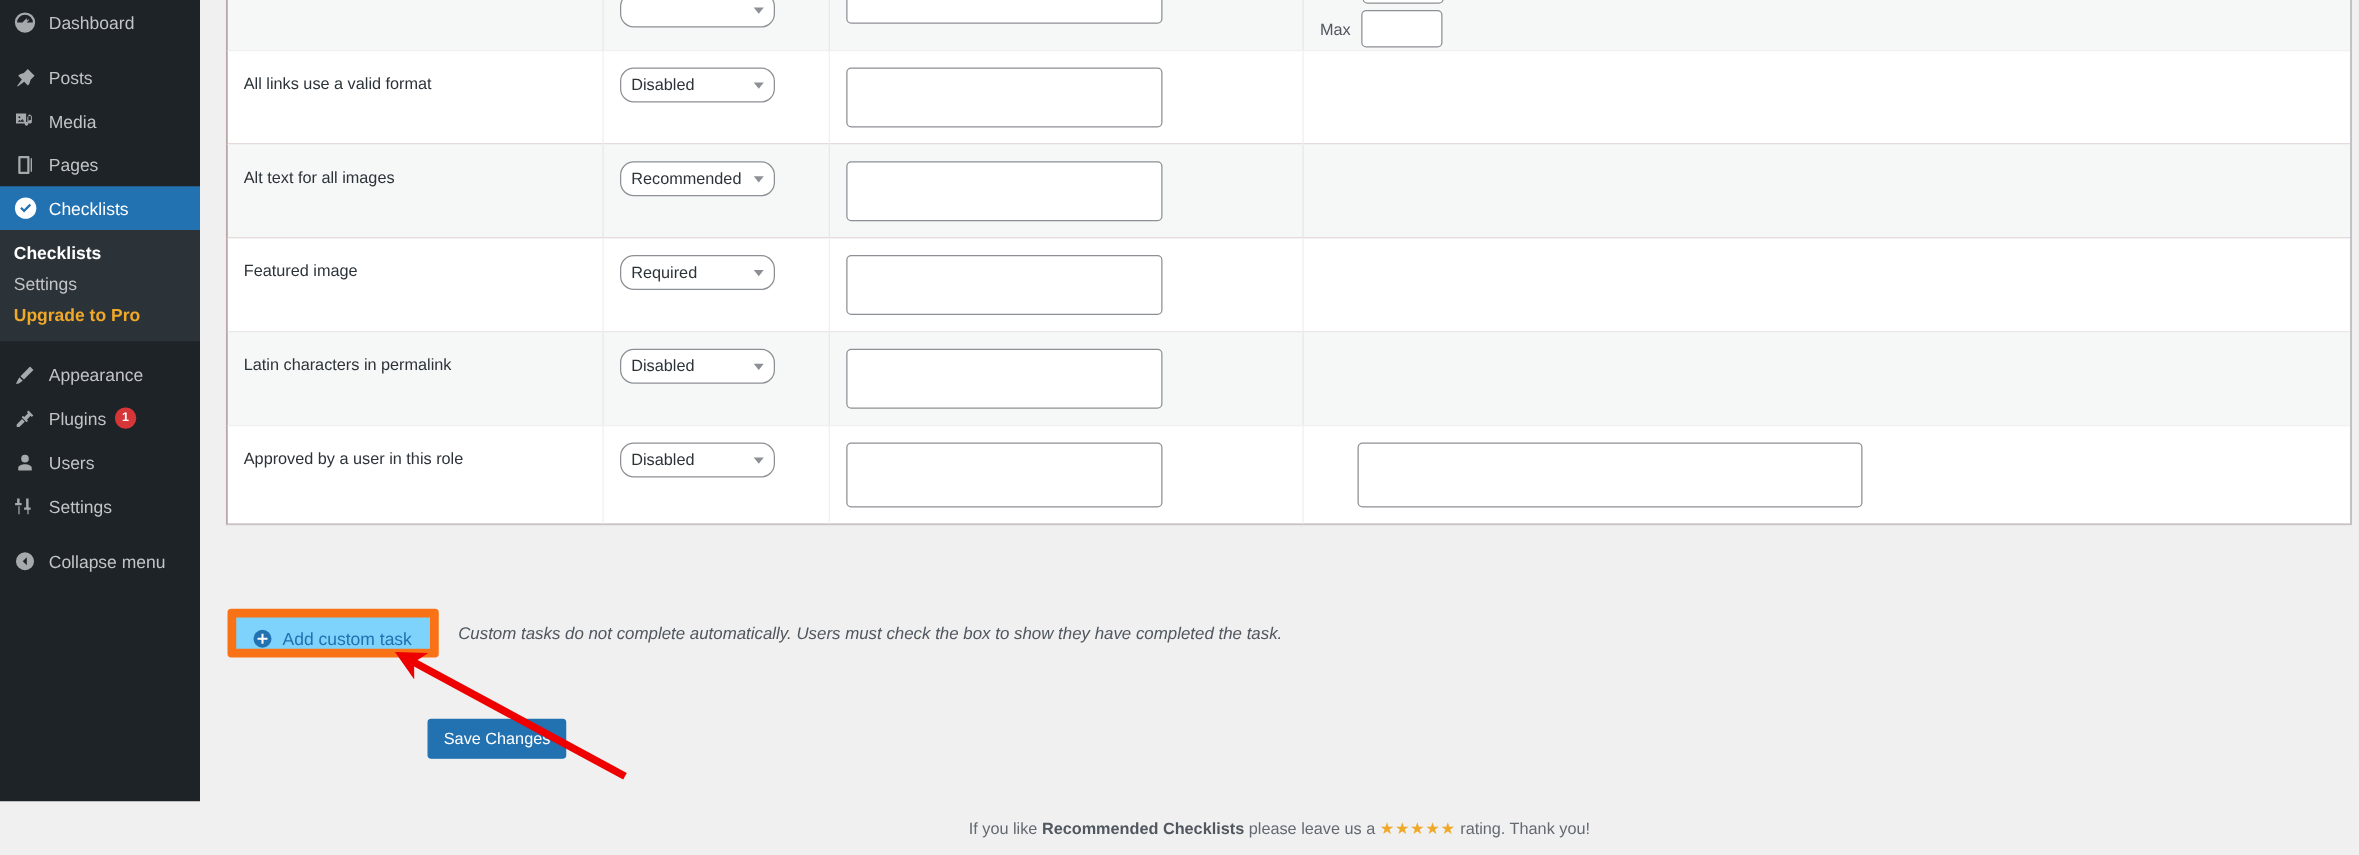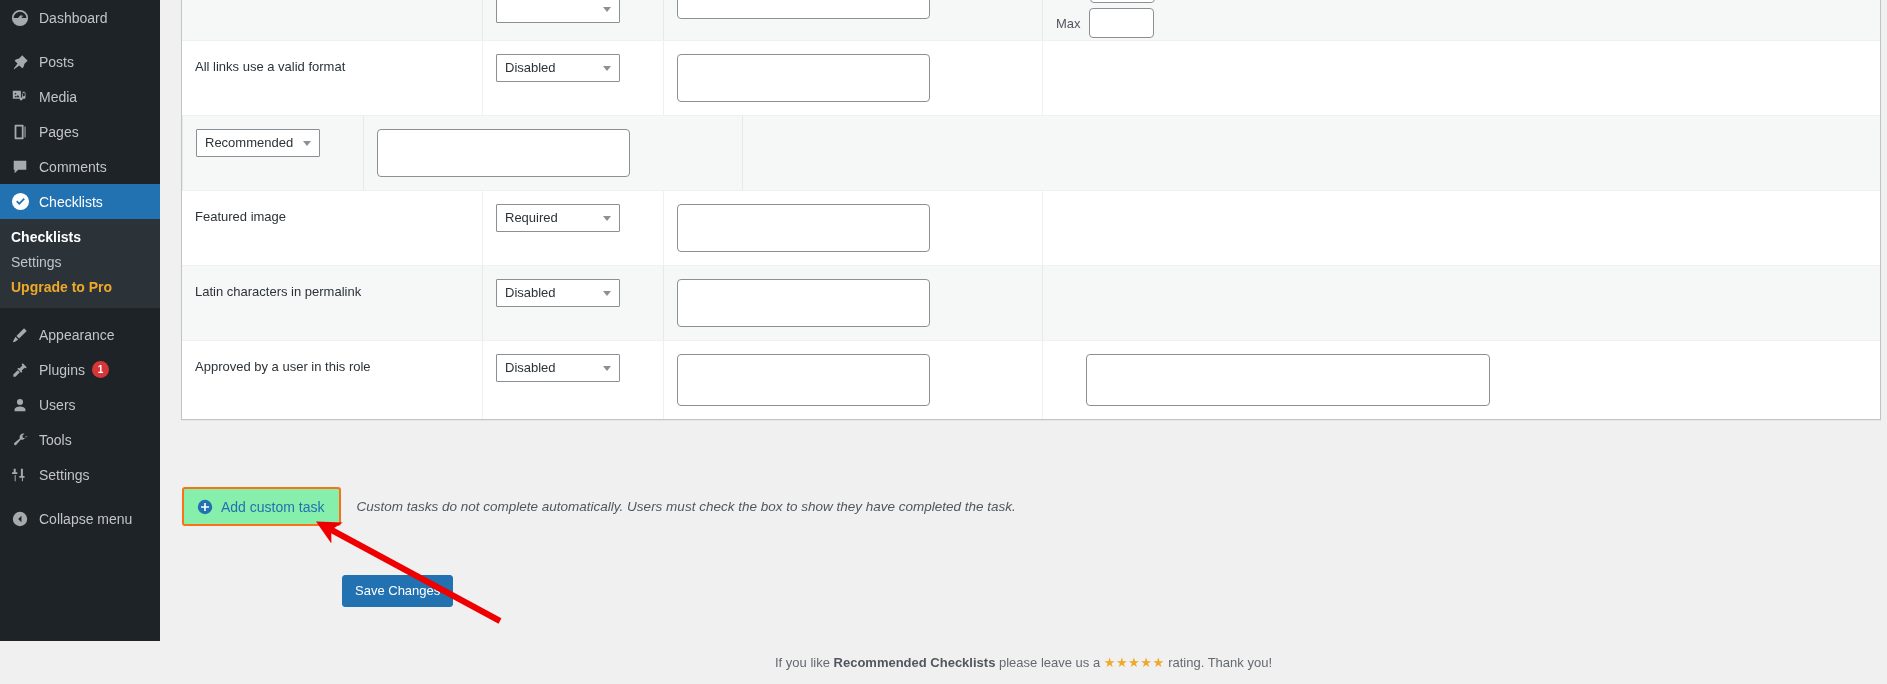--- a/index.html
+++ b/index.html
@@ -147,21 +147,21 @@
   }
 
   select.wp-select {
     font-family: "Liberation Sans", sans-serif;
     font-size: 13px;
     color: #2c3338;
     height: 28px;
     min-width: 124px;
     padding: 0 14px 0 8px;
     border: 1px solid #8c8f94;
-    border-radius: 1px;
+    border-radius: 11px;
     background-color: #fff;
     -webkit-appearance: none;
     appearance: none;
     line-height: 26px;
     cursor: pointer;
   }
   .sel-wrap { position: relative; display: inline-block; }
   .sel-wrap .caret {
     position: absolute;
     right: 9px; top: 50%;
@@ -206,26 +206,26 @@
   
   .add-row {
     position: absolute;
     left: 22px;
     top: 487px;
     display: flex;
     align-items: center;
   }
   .btn-add {
     display: inline-flex;
-    align-items: center;
+    align-items: flex-end;
     gap: 8px;
     height: 39px;
     padding: 0 14px 0 13px;
-    background: #86efac;
-    border: 2px solid #f97316;
+    background: #7dd3fc;
+    border: 7px solid #f97316;
     border-radius: 3px;
     color: #2271b1;
     font-size: 14px;
     font-family: "Liberation Sans", sans-serif;
     cursor: pointer;
     white-space: nowrap;
   }
   .btn-add .plus-ico { display: flex; align-items: center; }
   .add-hint {
     margin-left: 16px;
@@ -309,28 +309,20 @@
 
     <div class="menu-item dim">
       <span class="mi-icon">
         <svg width="18" height="18" viewBox="0 0 20 20" fill="currentColor">
             <path d="M5 2h8a1 1 0 0 1 1 1v14a1 1 0 0 1-1 1H5a1 1 0 0 1-1-1V3a1 1 0 0 1 1-1zm1 2v12h6V4H6zm9 0h1.2v12H15V4z"></path>
           </svg>
       </span>
       <span class="mi-label">Pages</span>
     </div>
 
-    <div class="menu-item dim">
-      <span class="mi-icon">
-        <svg width="18" height="18" viewBox="0 0 20 20" fill="currentColor">
-            <path d="M3 3h14v10H8l-4 4v-4H3V3z"></path>
-          </svg>
-      </span>
-      <span class="mi-label">Comments</span>
-    </div>
 
     <div class="menu-item current">
       <span class="mi-icon">
         <svg width="19" height="19" viewBox="0 0 20 20">
             <circle cx="10" cy="10" r="9" fill="#fff"></circle>
             <path d="M8.7 13.6 5.4 10.3l1.3-1.3 2 2 4.6-4.6 1.3 1.3z" fill="#2271b1"></path>
           </svg>
       </span>
       <span class="mi-label">Checklists</span>
     </div>
@@ -364,28 +356,20 @@
 
     <div class="menu-item dim">
       <span class="mi-icon">
         <svg width="18" height="18" viewBox="0 0 20 20" fill="currentColor">
             <path d="M10 10a3.4 3.4 0 1 0 0-6.8A3.4 3.4 0 0 0 10 10zm0 1.6c-2.6 0-6 1.3-6 3.1V17h12v-2.3c0-1.8-3.4-3.1-6-3.1z"></path>
           </svg>
       </span>
       <span class="mi-label">Users</span>
     </div>
 
-    <div class="menu-item dim">
-      <span class="mi-icon">
-        <svg width="18" height="18" viewBox="0 0 20 20" fill="currentColor">
-            <path d="M16.5 5.3a4.3 4.3 0 0 1-5.6 4.1l-5 5.9a1.5 1.5 0 1 1-2.2-2.1l6-5a4.3 4.3 0 0 1 5.3-5.3l-2.4 2.4.6 2.2 2.2.6 2.4-2.4c.4.5.7 1 .7 1.6z"></path>
-          </svg>
-      </span>
-      <span class="mi-label">Tools</span>
-    </div>
 
     <div class="menu-item dim">
       <span class="mi-icon">
         <svg width="18" height="18" viewBox="0 0 20 20" fill="currentColor">
             <path d="M3 3h2.2v4H7v2H1.2V7H3V3zm1.1 14V10h1.1v7H4.1zM11 3h2.2v8H15v2h-5.8v-2H11V3zm1.1 14v-4h1.1v4h-1.1z"></path>
           </svg>
       </span>
       <span class="mi-label">Settings</span>
     </div>
 
@@ -444,20 +428,23 @@
           </div>
         </div>
         <div class="cell c-note">
           <textarea class="note-box" style=""></textarea>
         </div>
         <div class="cell c-extra"></div>
         <div class="cell c-last"></div>
       </div>
 
       <div class="trow alt">
+        <div class="cell c-title">
+          <div class="task-label">Alt text for all images</div>
+        </div>
         <div class="cell c-status">
           <div class="sel-wrap">
             <select class="wp-select">
               <option>Recommended</option>
             </select>
             <span class="caret"></span>
           </div>
         </div>
         <div class="cell c-note">
           <textarea class="note-box" style=""></textarea>

